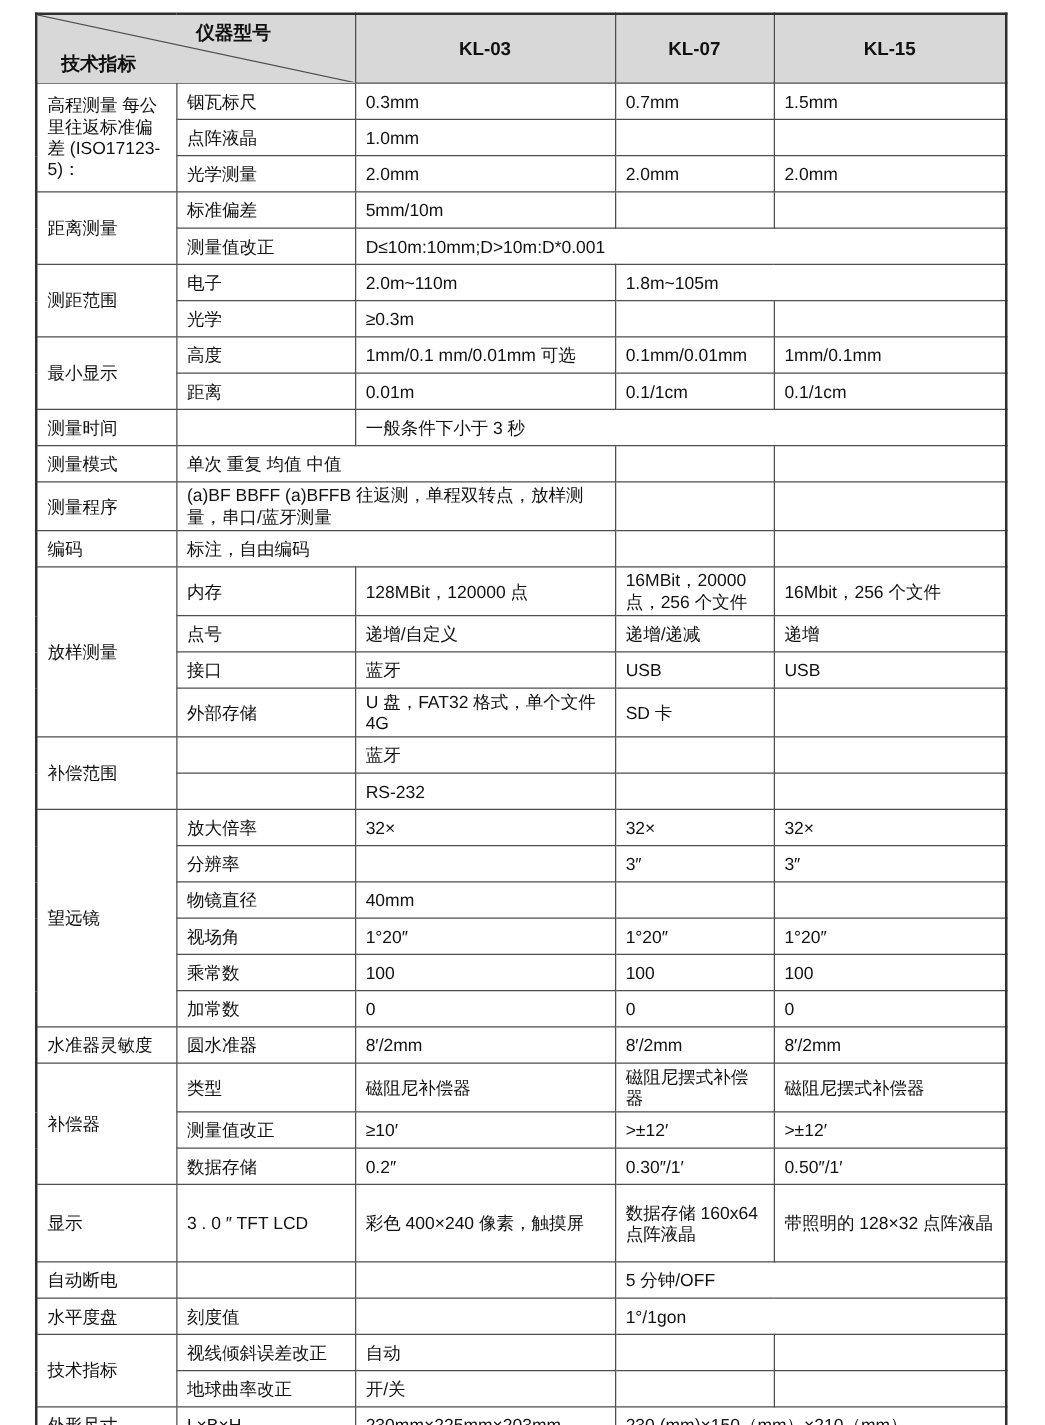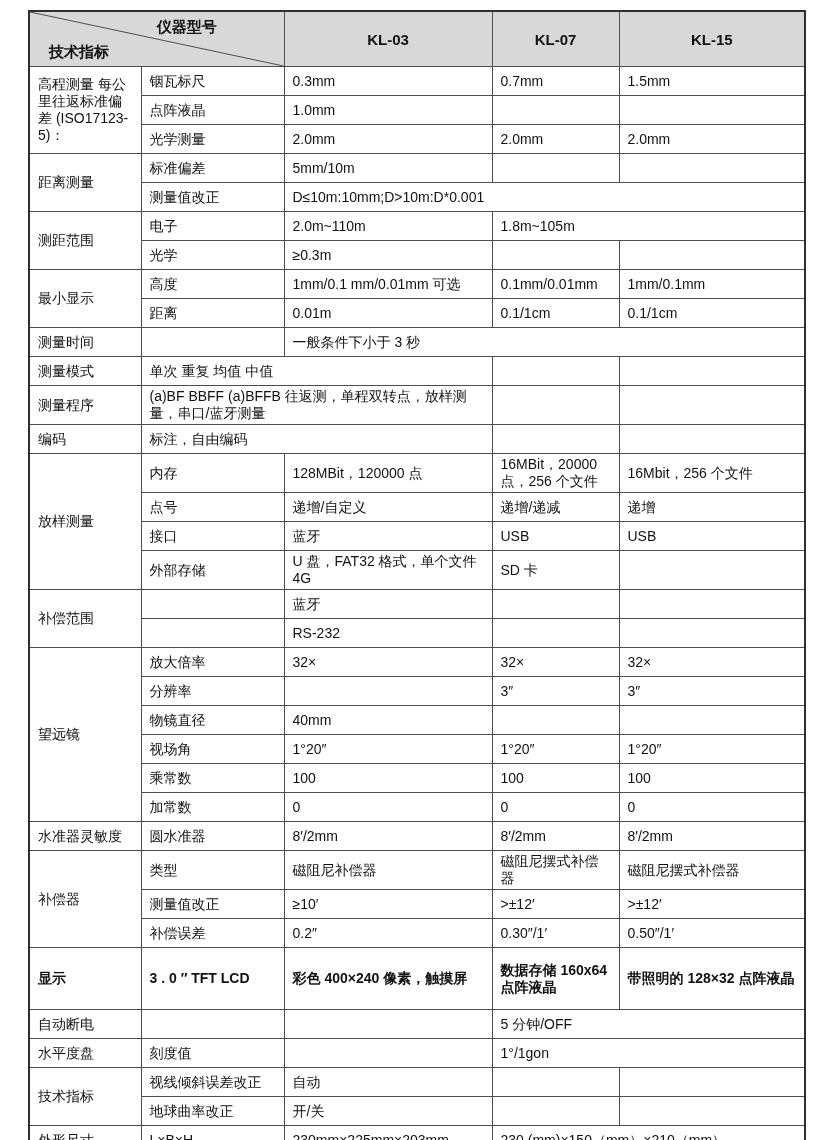--- a/index.html
+++ b/index.html
@@ -230,26 +230,26 @@
           <td>磁阻尼摆式补偿器</td>
           <td>磁阻尼摆式补偿器</td>
         </tr>
         <tr>
           <td>测量值改正</td>
           <td>≥10′</td>
           <td>&gt;±12′</td>
           <td>&gt;±12′</td>
         </tr>
         <tr>
-          <td>补偿误差</td>
+          <td>数据存储</td>
           <td>0.2″</td>
           <td>0.30″/1′</td>
           <td>0.50″/1′</td>
         </tr>
-        <tr style="height: 62px; font-weight: bold;">
+        <tr style="height: 62px;">
           <td>显示</td>
           <td>3 . 0 ″ TFT LCD</td>
           <td>彩色 400×240 像素，触摸屏</td>
           <td class="center">数据存储 160x64 点阵液晶</td>
           <td class="center">带照明的 128×32 点阵液晶</td>
         </tr>
         <tr>
           <td>自动断电</td>
           <td></td>
           <td></td>

